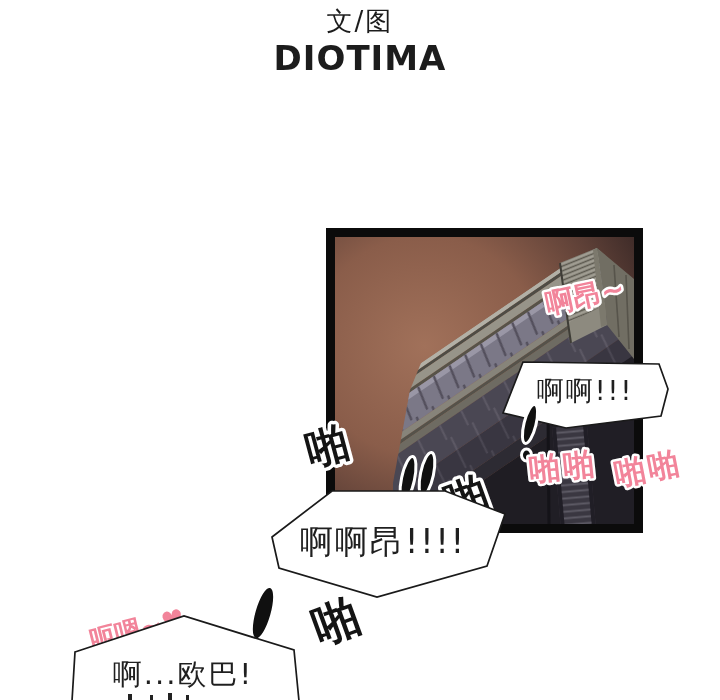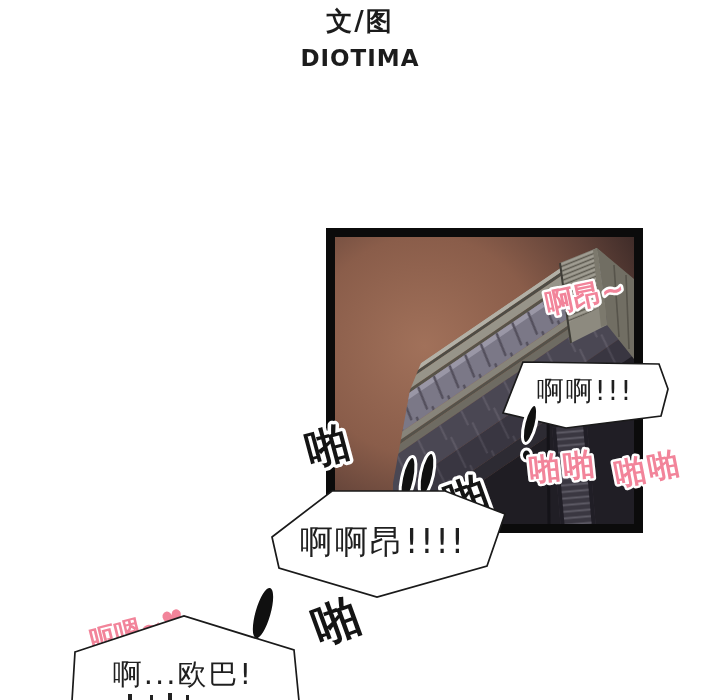--- a/index.html
+++ b/index.html
@@ -4,22 +4,22 @@
 <style>
   html,body{margin:0;padding:0;}
   body{
     width:720px;height:700px;position:relative;background:#ffffff;
     font-family:"DejaVu Sans","Liberation Sans",sans-serif;
     overflow:hidden;
   }
   .header{
     position:absolute;left:0;top:4px;width:720px;text-align:center;color:#1c1c1c;
   }
-  .credit{font-size:26px;font-weight:700;letter-spacing:2px;line-height:34px;}
-  .author{font-size:23px;font-weight:800;letter-spacing:1px;line-height:40px;}
+  .credit{font-size:26px;font-weight:400;letter-spacing:2px;line-height:34px;}
+  .author{font-size:34px;font-weight:800;letter-spacing:1px;line-height:40px;}
   .panel{
     position:absolute;left:326px;top:228px;width:299px;height:287px;
     border:9px solid #0b0b0b;background:#7c5244;
   }
   .panel svg{display:block;}
   .overlay{position:absolute;left:0;top:0;pointer-events:none;}
   .bubble-poly{fill:#ffffff;stroke:#1a1a1a;stroke-width:1.7;}
   .bubble-text{
     fill:#1f1f1f;font-family:"DejaVu Sans","Liberation Sans",sans-serif;
     text-anchor:middle;dominant-baseline:central;letter-spacing:2px;

